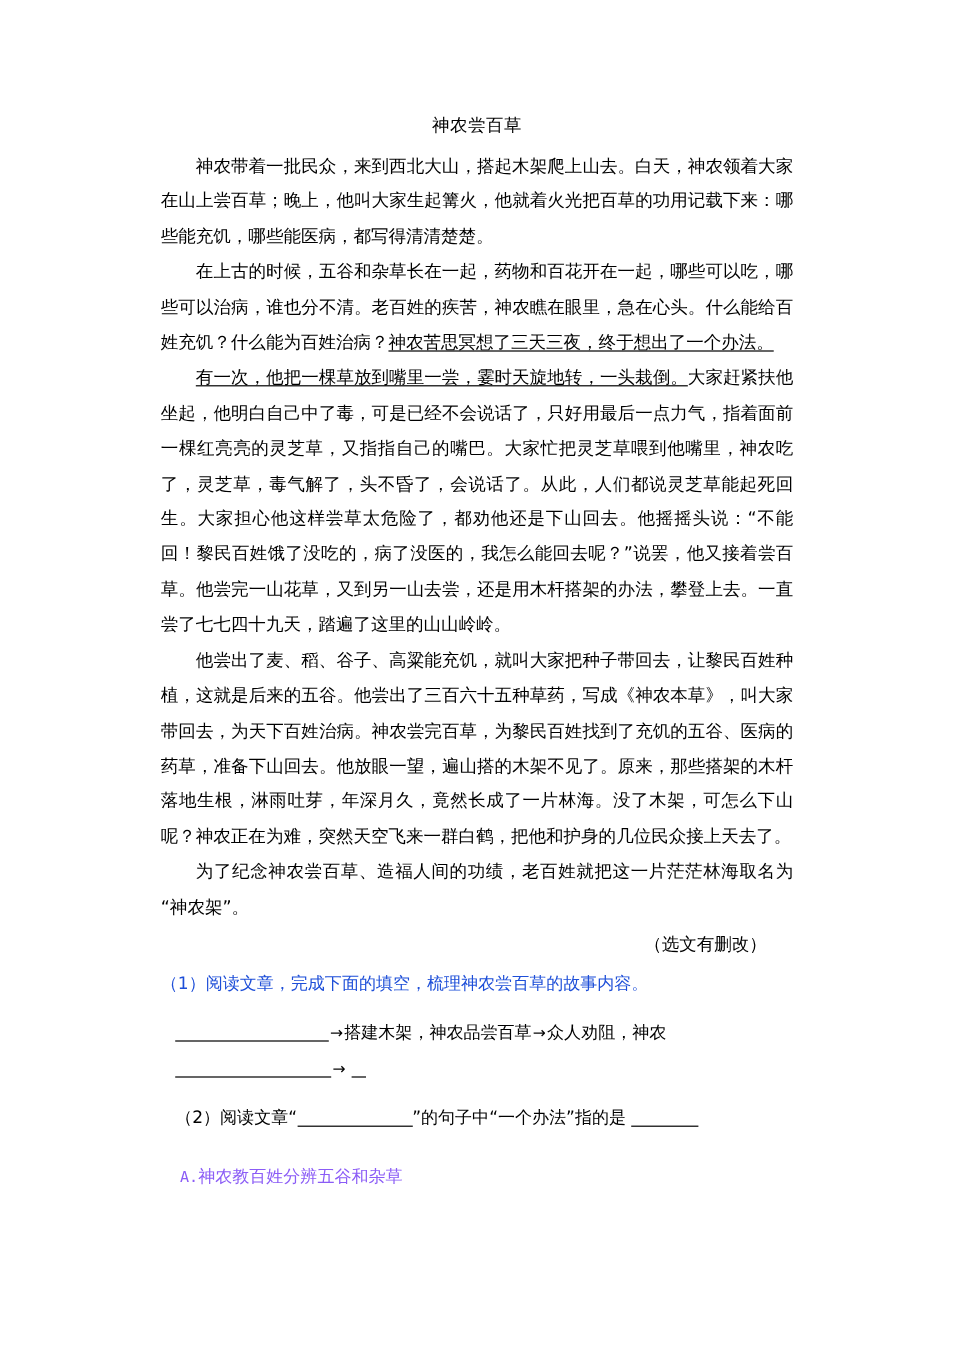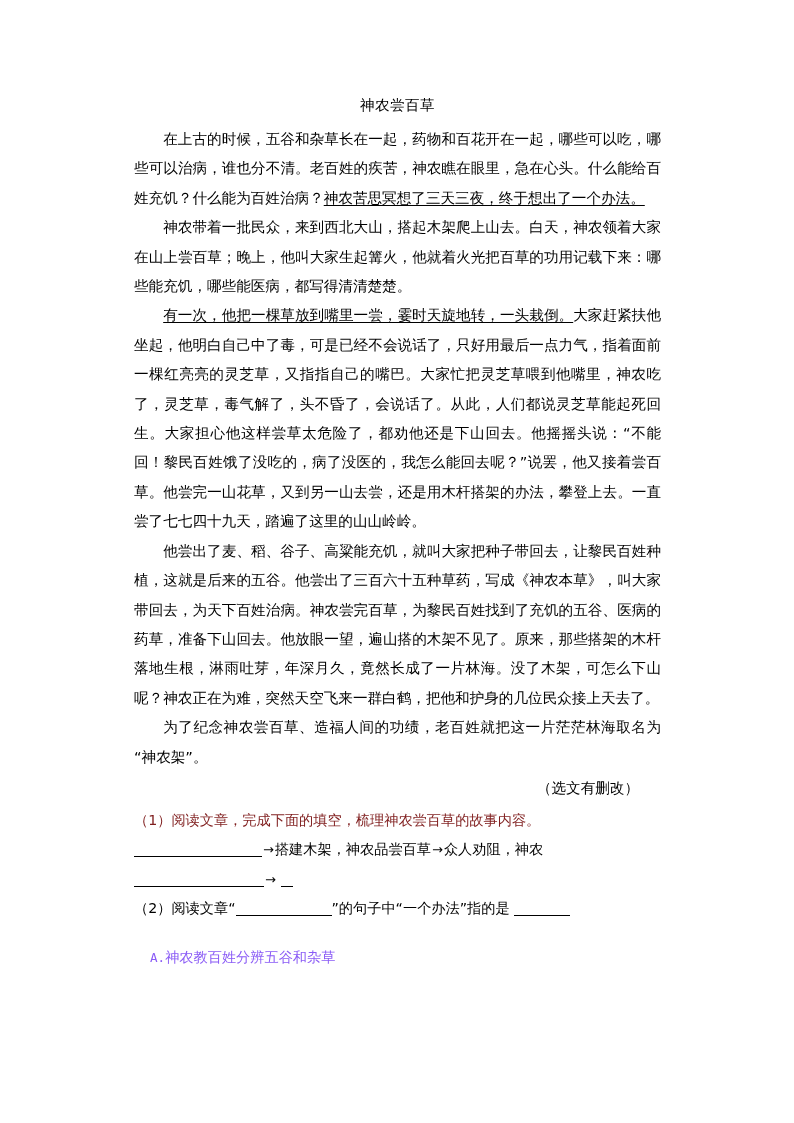--- a/index.html
+++ b/index.html
@@ -51,29 +51,29 @@
     line-height: 29.4px;
     text-align: right;
     padding-right: 6px;
     margin: 2px 16px 4px 0;
     color: #000;
   }
   .q-block { margin-top: 2px; }
   .q-line {
     font-size: 14.2px;
     line-height: 28.6px;
-    color: #7f1d1d;
+    color: #1d4ed8;
     margin: 0;
     white-space: nowrap;
   }
   .q-flow {
     font-size: 14.2px;
     line-height: 28.6px;
     color: #000;
-    margin: 0;
+    margin: 12px;
   }
   .blank {
     display: inline-block;
     border-bottom: 1.2px solid #000;
     vertical-align: -3px;
   }
   .bl-long  { width: 128px; }
   .bl-long2 { width: 130px; }
   .bl-mid   { width: 96px; }
   .bl-short { width: 56px; }
@@ -92,23 +92,23 @@
   }
 </style>
 </head>
 <body>
 
 <div class="page">
   <div class="sheet">
 
     <div class="doc-title">神农尝百草</div>
 
+    <p class="body-para"><span>神农带着一批民众，来到西北大山，搭起木架爬上山去。白天，神农领着大家在山上尝百草；晚上，他叫大家生起篝火，他就着火光把百草的功用记载下来：哪些能充饥，哪些能医病，都写得清清楚楚。</span></p>
+
     <p class="body-para"><span>在上古的时候，五谷和杂草长在一起，药物和百花开在一起，哪些可以吃，哪些可以治病，谁也分不清。老百姓的疾苦，神农瞧在眼里，急在心头。什么能给百姓充饥？什么能为百姓治病？</span><span class="u">神农苦思冥想了三天三夜，终于想出了一个办法。</span></p>
-
-    <p class="body-para"><span>神农带着一批民众，来到西北大山，搭起木架爬上山去。白天，神农领着大家在山上尝百草；晚上，他叫大家生起篝火，他就着火光把百草的功用记载下来：哪些能充饥，哪些能医病，都写得清清楚楚。</span></p>
 
     <p class="body-para"><span class="u">有一次，他把一棵草放到嘴里一尝，霎时天旋地转，一头栽倒。</span><span>大家赶紧扶他坐起，他明白自己中了毒，可是已经不会说话了，只好用最后一点力气，指着面前一棵红亮亮的灵芝草，又指指自己的嘴巴。大家忙把灵芝草喂到他嘴里，神农吃了，灵芝草，毒气解了，头不昏了，会说话了。从此，人们都说灵芝草能起死回生。大家担心他这样尝草太危险了，都劝他还是下山回去。他摇摇头说：“不能回！黎民百姓饿了没吃的，病了没医的，我怎么能回去呢？”说罢，他又接着尝百草。他尝完一山花草，又到另一山去尝，还是用木杆搭架的办法，攀登上去。一直尝了七七四十九天，踏遍了这里的山山岭岭。</span></p>
 
     <p class="body-para"><span>他尝出了麦、稻、谷子、高粱能充饥，就叫大家把种子带回去，让黎民百姓种植，这就是后来的五谷。他尝出了三百六十五种草药，写成《神农本草》，叫大家带回去，为天下百姓治病。神农尝完百草，为黎民百姓找到了充饥的五谷、医病的药草，准备下山回去。他放眼一望，遍山搭的木架不见了。原来，那些搭架的木杆落地生根，淋雨吐芽，年深月久，竟然长成了一片林海。没了木架，可怎么下山呢？神农正在为难，突然天空飞来一群白鹤，把他和护身的几位民众接上天去了。</span></p>
 
     <p class="body-para"><span>为了纪念神农尝百草、造福人间的功绩，老百姓就把这一片茫茫林海取名为“神农架”。</span></p>
 
     <div class="source-line">（选文有删改）</div>
 
     <div class="q-block">

